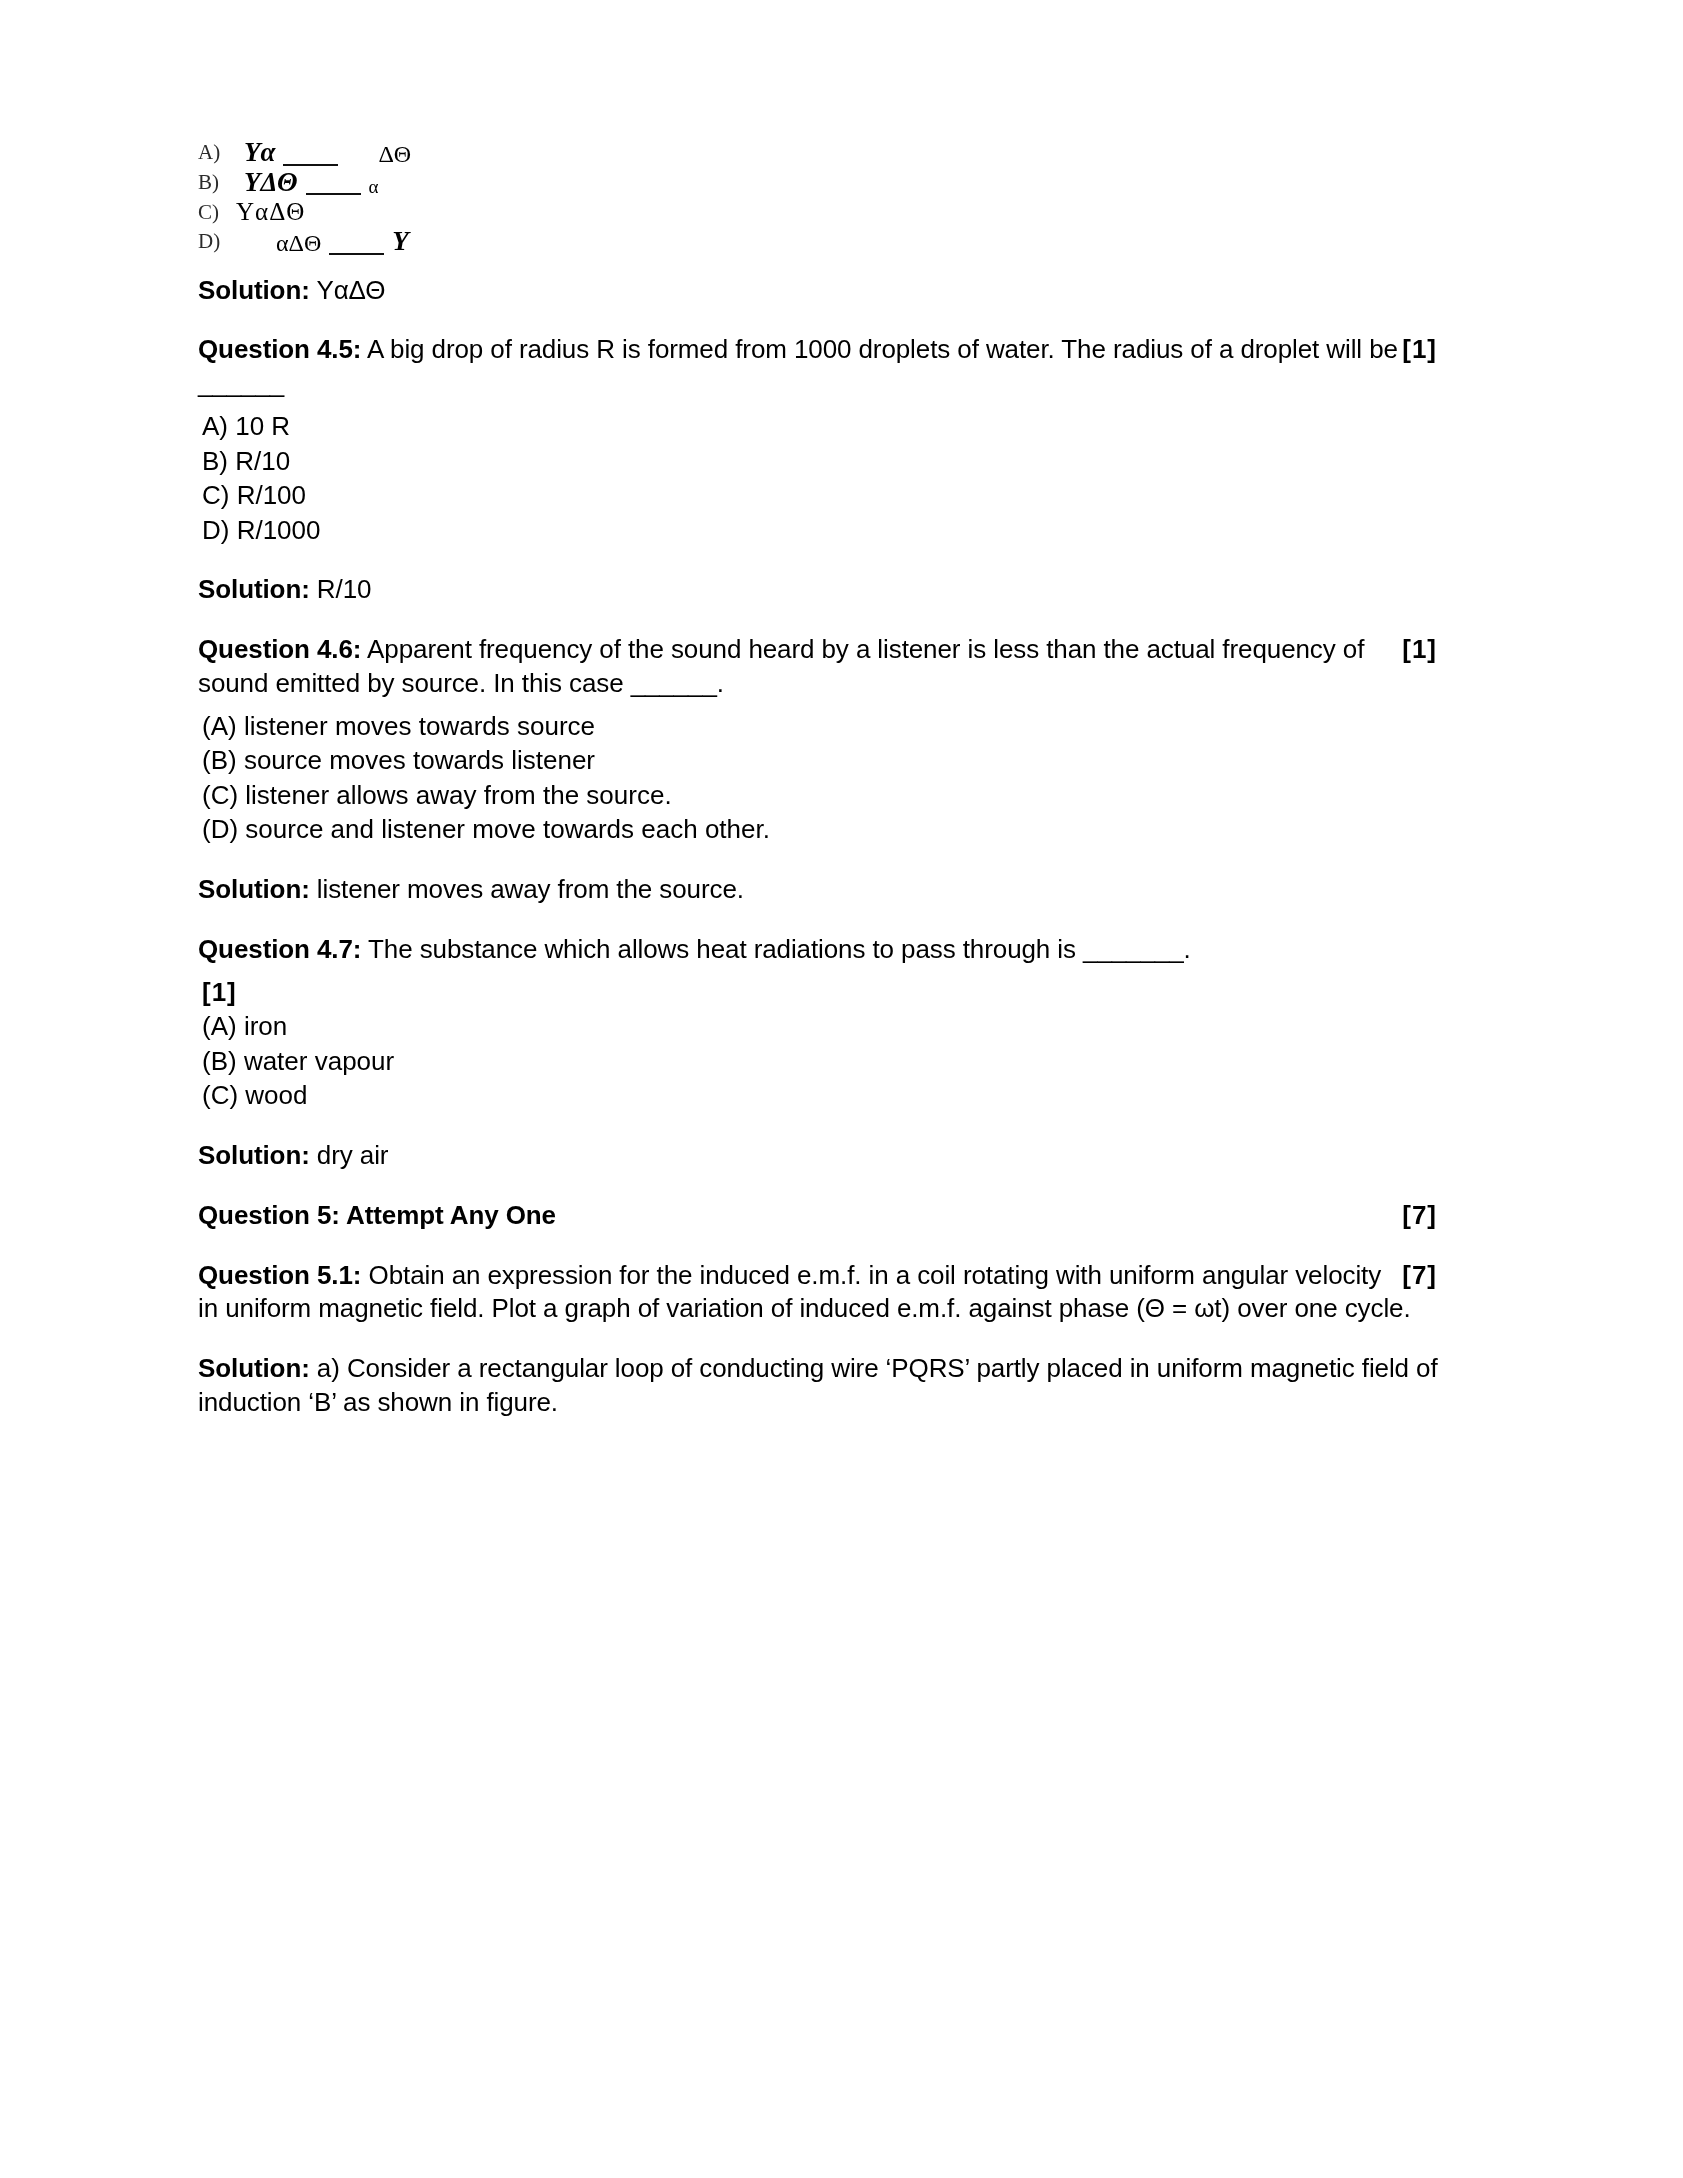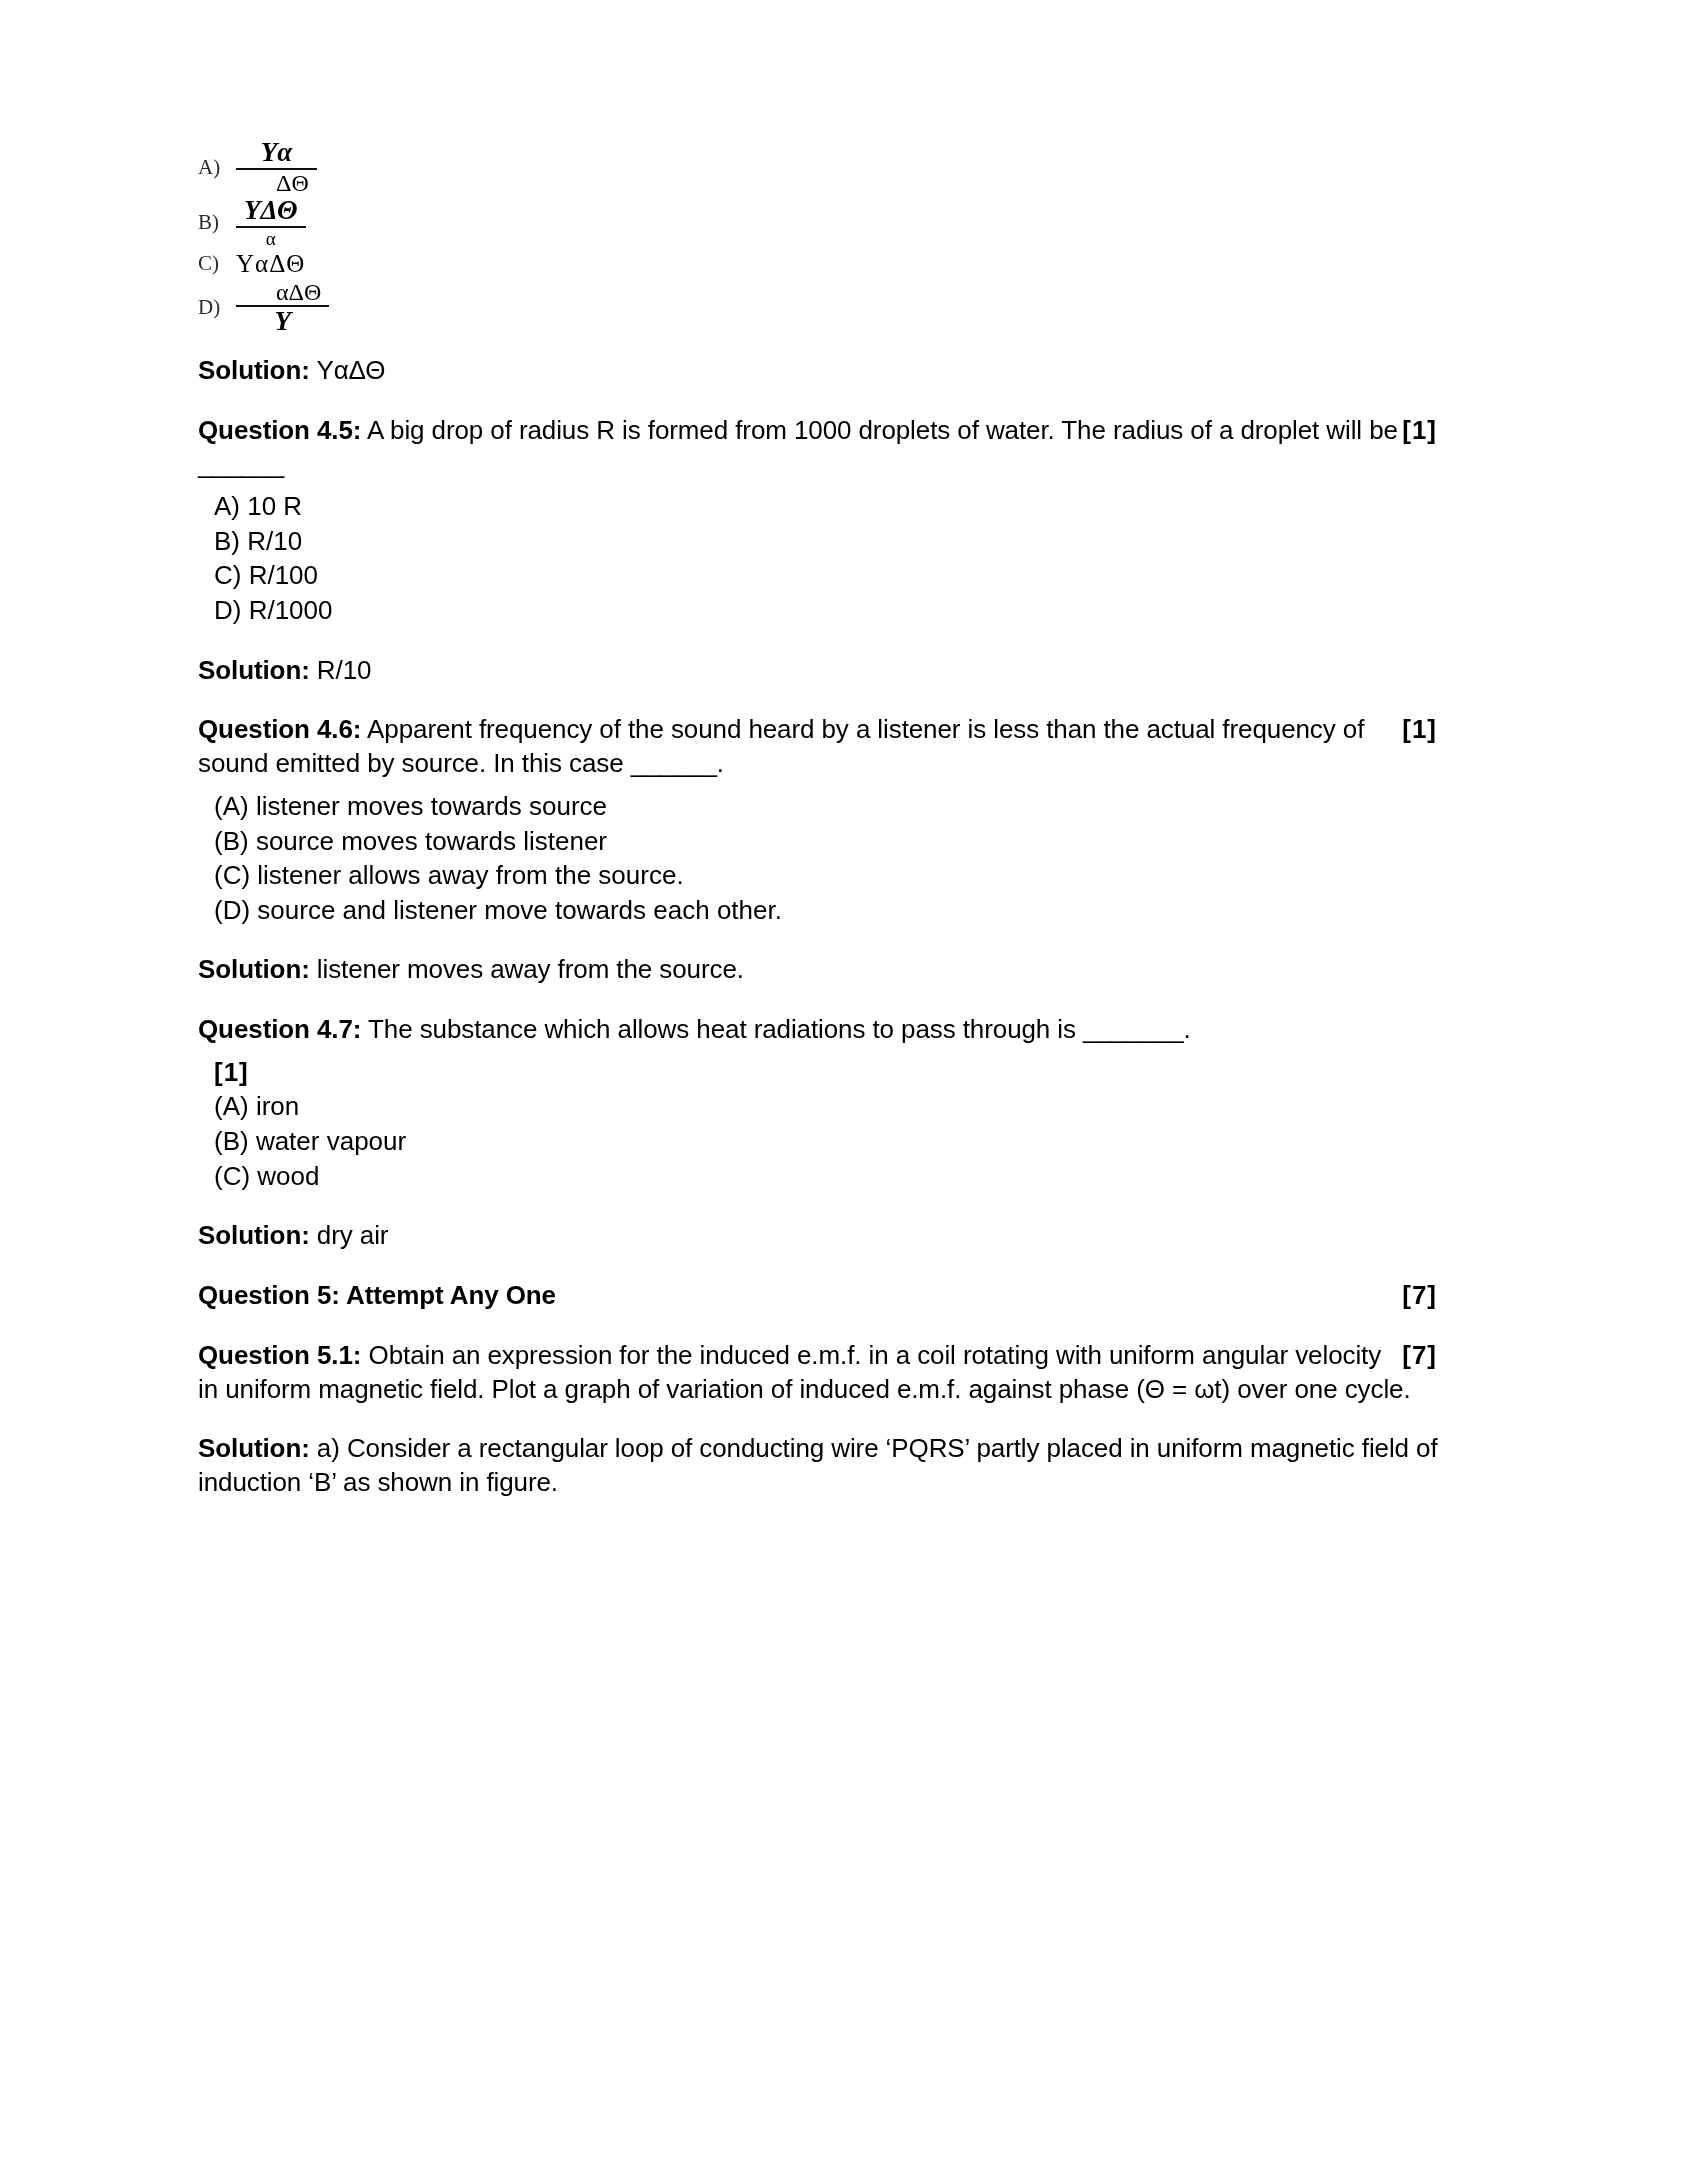--- a/index.html
+++ b/index.html
@@ -36,22 +36,22 @@
   .math-label {
     font-family: "Liberation Serif", serif;
     font-size: 21px;
     color: #2b2b2b;
     width: 38px;
     flex: 0 0 38px;
     text-align: left;
   }
   .frac {
     display: inline-flex;
-    flex-direction: column;
-    align-items: center;
+    flex-direction: row;
+    align-items: flex-end;
     font-family: "Liberation Serif", serif;
     line-height: 1.02;
   }
   .frac .num, .frac .den {
     padding: 0 8px;
     white-space: nowrap;
   }
   .frac .bar {
     height: 2px;
     background: #111;
@@ -92,21 +92,21 @@
   }
   .block.tight {
     margin-bottom: 8px;
   }
   .lbl {
     font-weight: bold;
   }
   .opts {
     font-size: 26px;
     line-height: 1.33;
-    margin: 0 0 26px 16px;
+    margin: 0 0 26px 4px;
   }
   .opt-line {
     white-space: pre;
   }
   .para-with-marks {
     position: relative;
   }
   .marks {
     font-weight: bold;
     font-family: "Liberation Sans", sans-serif;

